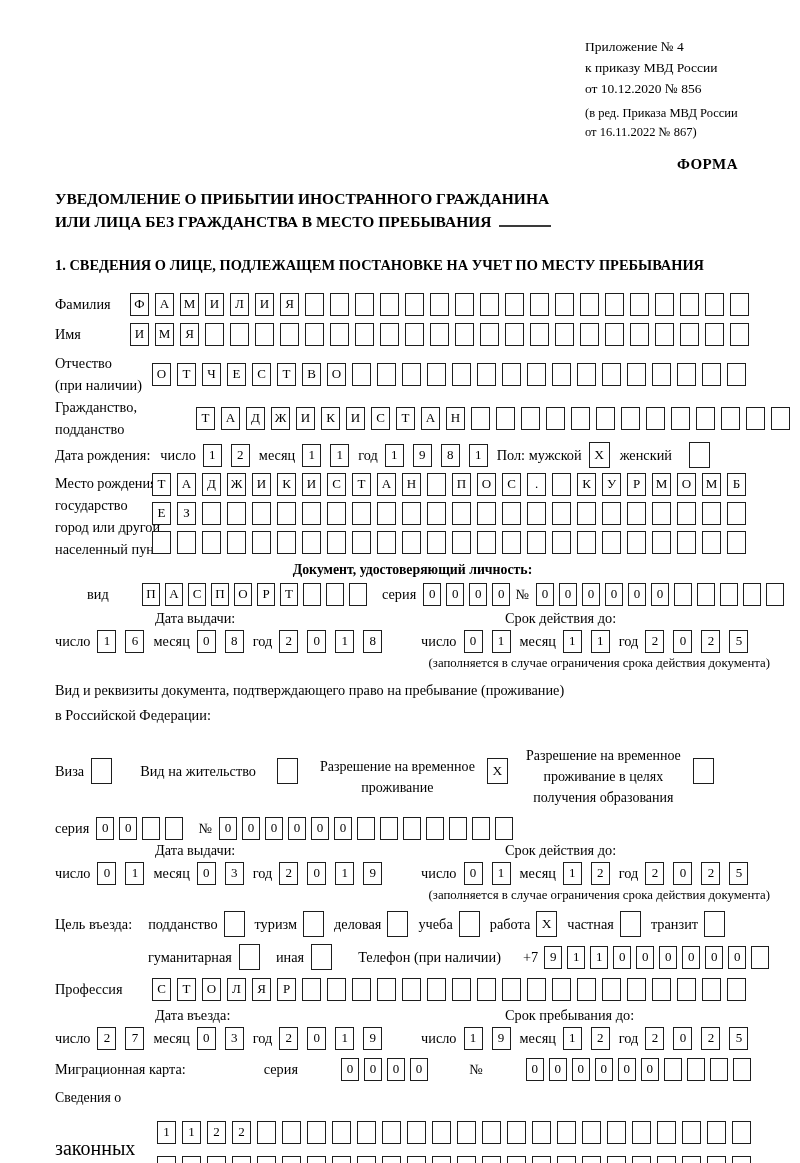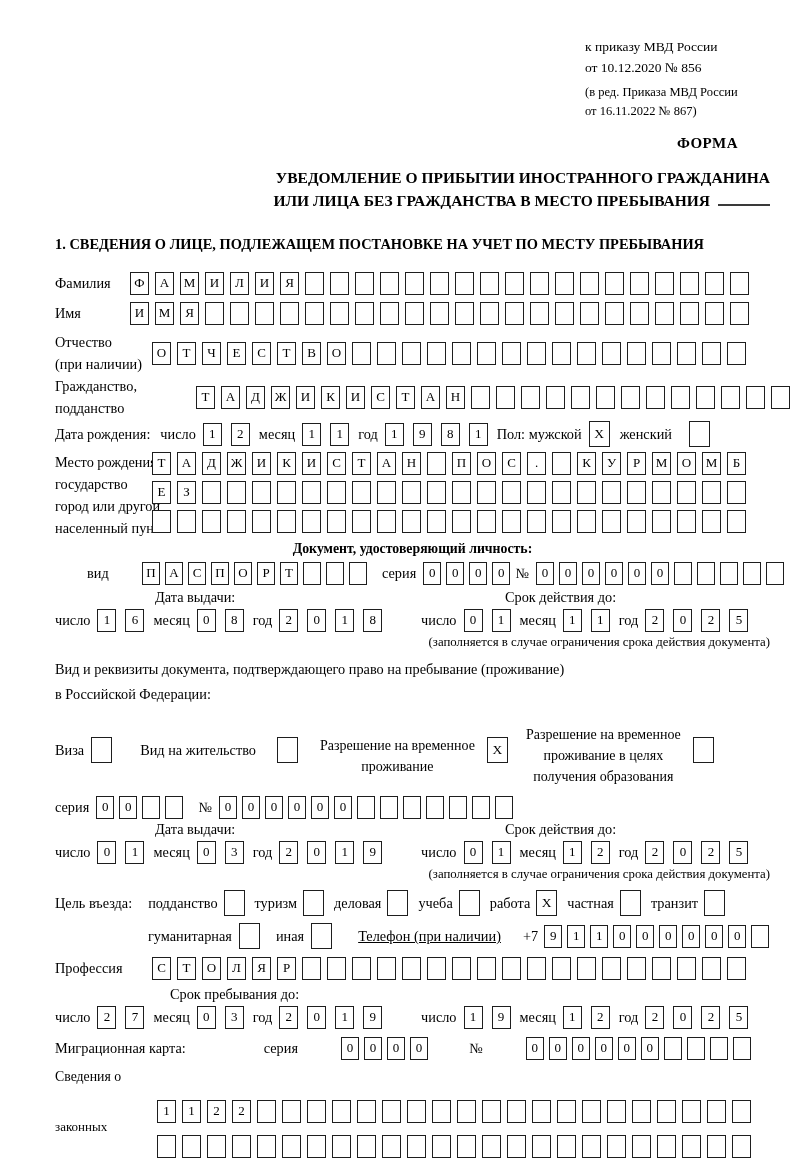--- a/index.html
+++ b/index.html
@@ -6,21 +6,21 @@
   body{width:800px;height:1163px;overflow:hidden;color:#000;
        font-family:"Liberation Serif","DejaVu Serif",serif;}
   .page{box-sizing:border-box;width:800px;height:1163px;padding:36px 30px 0 55px;}
 
   
   .appendix{margin-left:auto;width:185px;font-size:13.5px;line-height:21px;}
   .revision{font-size:12.5px;line-height:19px;margin-top:5px;}
   .forma{text-align:right;padding-right:32px;font-weight:bold;font-size:15px;margin-top:14px;letter-spacing:.5px;}
 
   
-  .title{ text-align:right;font-weight:bold;font-size:15.5px;line-height:23px;margin-top:14px;}
+  .title{ text-align:left;font-weight:bold;font-size:15.5px;line-height:23px;margin-top:14px;}
   .blank-line{display:inline-block;width:52px;border-bottom:2px solid #3a3a3a;height:14px;margin-left:8px;}
   .sec-heading{font-weight:bold;font-size:14.4px;margin-top:24px;}
 
   
   .frow{display:flex;align-items:center;margin-top:6px;}
   .lbl{font-size:14.3px;line-height:24px;white-space:nowrap;}
   .cells{display:flex;flex-wrap:nowrap;align-items:flex-start;}
   .cell{box-sizing:border-box;display:inline-block;width:19px;height:23px;border:1.7px solid #1e1e1e;
         margin-right:6px;text-align:center;font-size:13px;line-height:20px;background:#fff;}
   .tight .cell{width:18px;margin-right:5px;}
@@ -47,20 +47,21 @@
   .stack{display:flex;flex-direction:column;}
   .rows-gap > .cells{margin-bottom:6px;}
   .rep-rows > .cells{margin-bottom:12px;}
 </style>
 </head>
 <body>
 
 <div class="page">
 
   <div class="appendix">
+    <div>Приложение № 4</div>
     <div>к приказу МВД России</div>
     <div>от 10.12.2020 № 856</div>
     <div class="revision">
       <div>(в ред. Приказа МВД России</div>
       <div>от 16.11.2022 № 867)</div>
     </div>
   </div>
   <div class="forma">ФОРМА</div>
 
   <div class="title">
@@ -536,21 +537,21 @@
 
   <div class="frow tight" style="margin-top:7px;padding-left:93px;">
     <span class="lbl mr6">гуманитарная</span>
     <span class="cells chk">
         <span class="cell"></span>
       </span>
     <span class="lbl mr6" style="margin-left:16px;">иная</span>
     <span class="cells chk">
         <span class="cell"></span>
       </span>
-    <span class="lbl" style="margin-left:26px;text-decoration:underline;">Телефон (при наличии)</span>
+    <span class="lbl" style="margin-left:26px;">Телефон (при наличии)</span>
     <span class="lbl" style="margin-left:22px;margin-right:6px;">+7</span>
     <span class="cells">
         <span class="cell">9</span>
         <span class="cell">1</span>
         <span class="cell">1</span>
         <span class="cell">0</span>
         <span class="cell">0</span>
         <span class="cell">0</span>
         <span class="cell">0</span>
         <span class="cell">0</span>
@@ -583,20 +584,21 @@
         <span class="cell"></span>
         <span class="cell"></span>
         <span class="cell"></span>
         <span class="cell"></span>
         <span class="cell"></span>
         <span class="cell"></span>
       </span>
   </div>
 
   <div class="two-col" style="margin-top:6px;">
+    <div class="colL headL dg-head">Дата въезда:</div>
     <div class="colR headR dg-head">Срок пребывания до:</div>
   </div>
   <div class="two-col" style="margin-top:2px;">
     <div class="colL frow" style="margin-top:0;">
       <span class="lbl mr6">число</span>
       <span class="cells date">
           <span class="cell">2</span>
           <span class="cell">7</span>
         </span>
       <span class="lbl mr6">месяц</span>
@@ -653,21 +655,21 @@
         <span class="cell"></span>
         <span class="cell"></span>
         <span class="cell"></span>
         <span class="cell"></span>
       </span>
   </div>
 
   <div class="frow" style="margin-top:6px;">
     <span class="stack" style="width:80px;flex:0 0 80px;gap:28px;">
       <span class="lbl lbl2l" style="font-size:13.8px;">Сведения о</span>
-      <span class="lbl lbl2l" style="font-size:13px;">законных</span>
+      <span class="lbl lbl2l" style="font-size:20px;">законных</span>
       <span class="lbl lbl2l" style="font-size:13.8px;">представителях</span>
       <span class="lbl lbl2l" style="font-size:13.8px;">(родителях,</span>
 
     </span>
     <span class="stack rep-rows" style="padding-left:22px;">
       <span class="cells">
           <span class="cell">1</span>
           <span class="cell">1</span>
           <span class="cell">2</span>
           <span class="cell">2</span>

